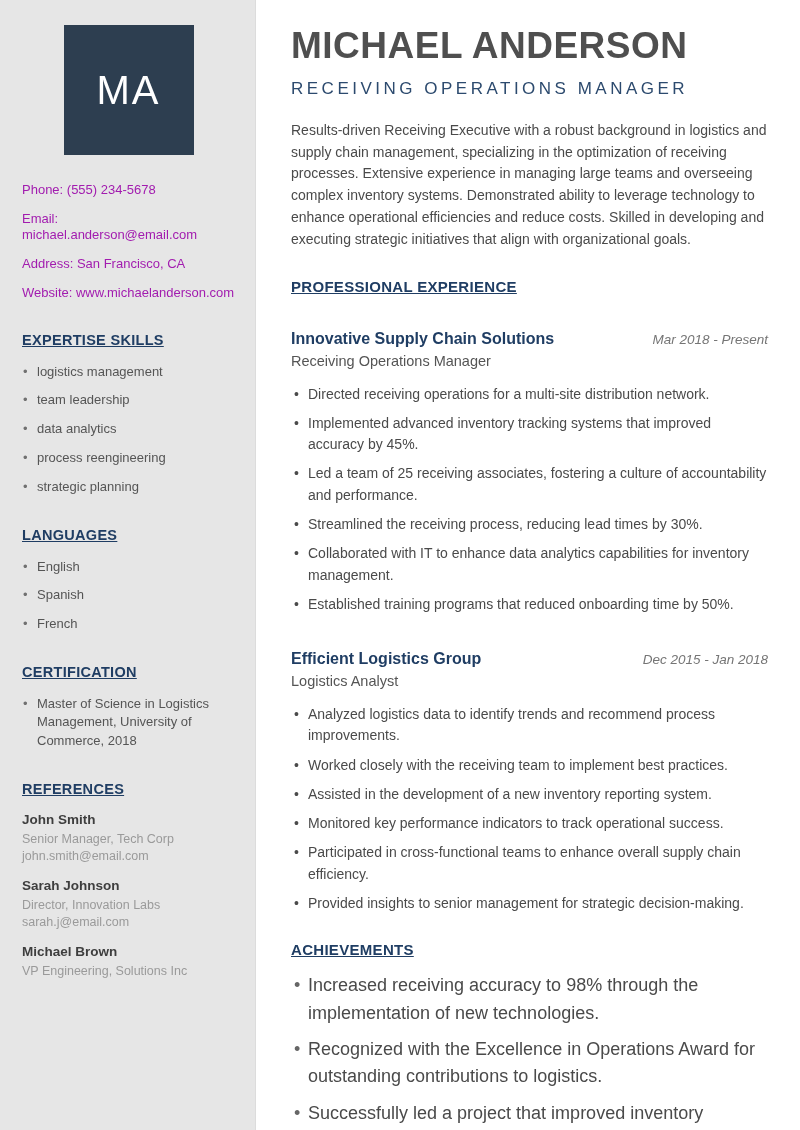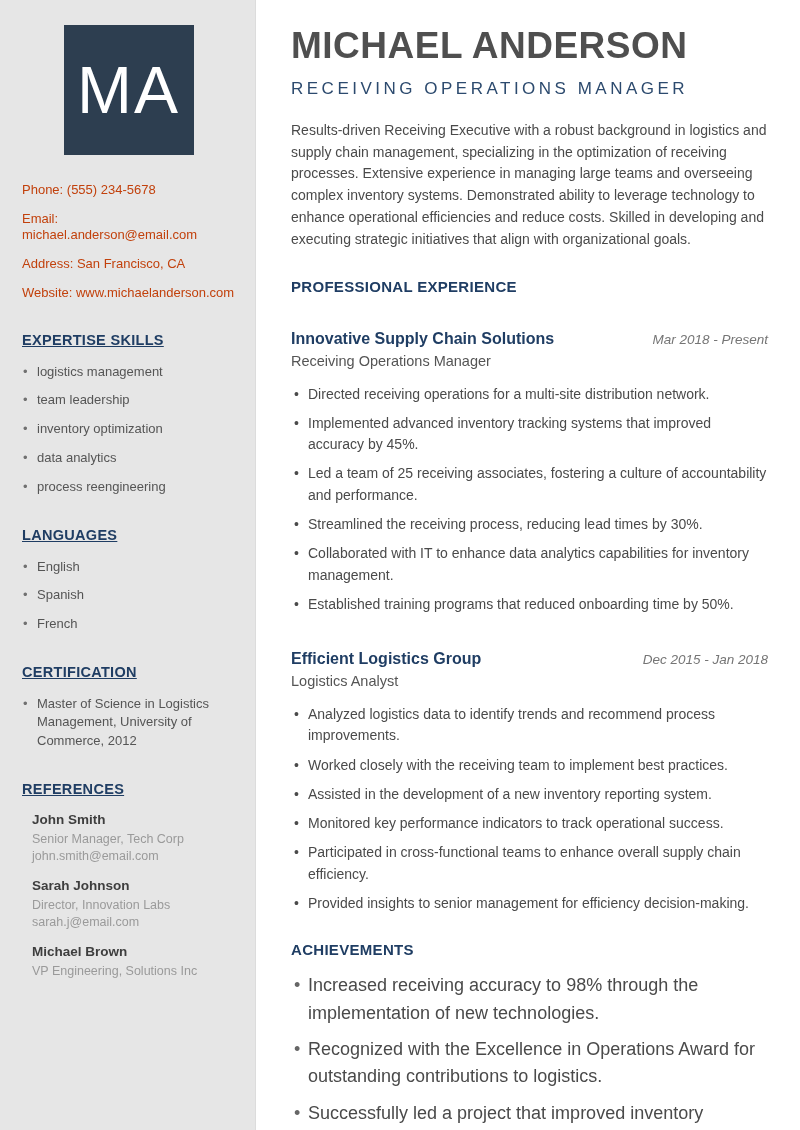--- a/index.html
+++ b/index.html
@@ -18,58 +18,58 @@
     border-right: 1px solid #dcdcdc;
     padding: 25px 20px 20px 22px;
   }
   .avatar {
     width: 130px; height: 130px;
     background: #2d3e50;
     margin: 0 auto;
     display: flex; align-items: center; justify-content: center;
   }
   .avatar-text {
-    color: #ffffff; font-size: 66px; font-weight: 400; letter-spacing: 2px;
+    color: #ffffff; font-size: 40px; font-weight: 400; letter-spacing: 2px;
   }
   .contact { margin-top: 27px; }
-  .contact p { font-size: 13px; color: #c2410c; margin-bottom: 12.5px; line-height: 1.25; }
+  .contact p { font-size: 13px; color: #a21caf; margin-bottom: 12.5px; line-height: 1.25; }
 
   .side-heading {
     font-size: 14.5px; font-weight: bold; color: #1f3d63;
     text-decoration: underline; letter-spacing: 0.3px;
     margin: 31px 0 15px;
   }
   .side-list { list-style: none; }
   .side-list li {
     font-size: 13px; color: #555555; line-height: 1.4;
     margin-bottom: 10.5px; padding-left: 15px; position: relative;
   }
   .side-list li::before {
     content: "\2022"; position: absolute; left: 1px; top: 0; color: #707070;
   }
-  .ref-entry { margin-bottom: 12px; margin-left: 10px; }
+  .ref-entry { margin-bottom: 12px; }
   .ref-name { font-size: 13.5px; font-weight: bold; color: #3e3e3e; margin-bottom: 4px; }
   .ref-detail { font-size: 12.5px; color: #9a9a9a; line-height: 1.4; }
 
   
   .main { flex: 1; padding: 26px 32px 0 35px; }
   .name {
     font-size: 37px; font-weight: bold; color: #4f4f4f; letter-spacing: 0.5px;
     line-height: 1.1;
   }
   .job-title-line {
     font-size: 17px; color: #2c4a6e; letter-spacing: 3.5px;
     margin-top: 12px; font-weight: 400;
   }
   .summary {
     margin-top: 21px; font-size: 14px; color: #4a4a4a; line-height: 1.56;
   }
   .section-heading {
     font-size: 15px; font-weight: bold; color: #1f3d63;
-    letter-spacing: 0.3px;
+    text-decoration: underline; letter-spacing: 0.3px;
     margin-top: 27px;
   }
   .job { margin-top: 35px; }
   .job-header { display: flex; justify-content: space-between; align-items: baseline; }
   .company { font-size: 16px; font-weight: bold; color: #1f3d63; }
   .dates { font-size: 13.5px; font-style: italic; color: #757575; white-space: nowrap; text-align: right; }
   .role { font-size: 14.5px; color: #555555; margin-top: 5px; }
   .bullets { list-style: none; margin-top: 15px; }
   .bullets li {
     font-size: 14px; color: #4a4a4a; line-height: 1.52;
@@ -98,35 +98,35 @@
       <p>Phone: (555) 234-5678</p>
       <p>Email: michael.anderson@email.com</p>
       <p>Address: San Francisco, CA</p>
       <p>Website: www.michaelanderson.com</p>
     </div>
 
     <h2 class="side-heading">EXPERTISE SKILLS</h2>
     <ul class="side-list">
       <li>logistics management</li>
       <li>team leadership</li>
-      <li>inventory optimization</li>
       <li>data analytics</li>
       <li>process reengineering</li>
+      <li>strategic planning</li>
     </ul>
 
     <h2 class="side-heading">LANGUAGES</h2>
     <ul class="side-list">
       <li>English</li>
       <li>Spanish</li>
       <li>French</li>
     </ul>
 
     <h2 class="side-heading">CERTIFICATION</h2>
     <ul class="side-list">
-      <li>Master of Science in Logistics Management, University of Commerce, 2012</li>
+      <li>Master of Science in Logistics Management, University of Commerce, 2018</li>
     </ul>
 
     <h2 class="side-heading">REFERENCES</h2>
     <div>
       <div class="ref-entry">
         <div class="ref-name">John Smith</div>
         <div class="ref-detail">Senior Manager, Tech Corp</div>
         <div class="ref-detail">john.smith@email.com</div>
       </div>
       <div class="ref-entry">
@@ -170,21 +170,21 @@
         <span class="company">Efficient Logistics Group</span>
         <span class="dates">Dec 2015 - Jan 2018</span>
       </div>
       <div class="role">Logistics Analyst</div>
       <ul class="bullets">
         <li>Analyzed logistics data to identify trends and recommend process improvements.</li>
         <li>Worked closely with the receiving team to implement best practices.</li>
         <li>Assisted in the development of a new inventory reporting system.</li>
         <li>Monitored key performance indicators to track operational success.</li>
         <li>Participated in cross-functional teams to enhance overall supply chain efficiency.</li>
-        <li>Provided insights to senior management for efficiency decision-making.</li>
+        <li>Provided insights to senior management for strategic decision-making.</li>
       </ul>
     </section>
 
     <section class="achievements-section">
       <h2 class="section-heading">ACHIEVEMENTS</h2>
       <ul class="bullets achieve-list">
         <li>Increased receiving accuracy to 98% through the implementation of new technologies.</li>
         <li>Recognized with the Excellence in Operations Award for outstanding contributions to logistics.</li>
         <li>Successfully led a project that improved inventory turnover by 25%.</li>
       </ul>

